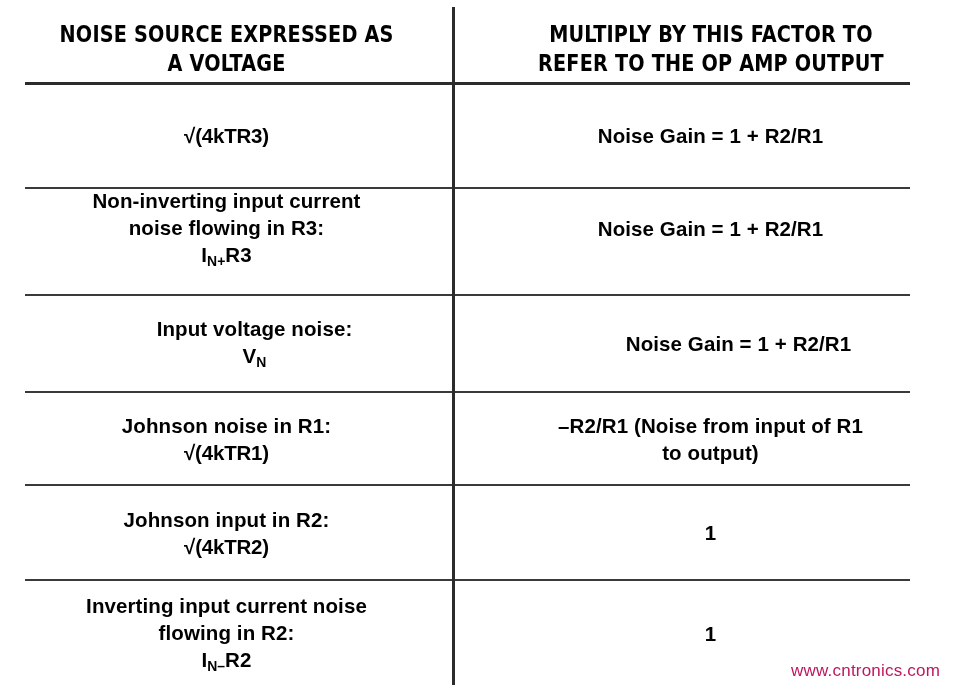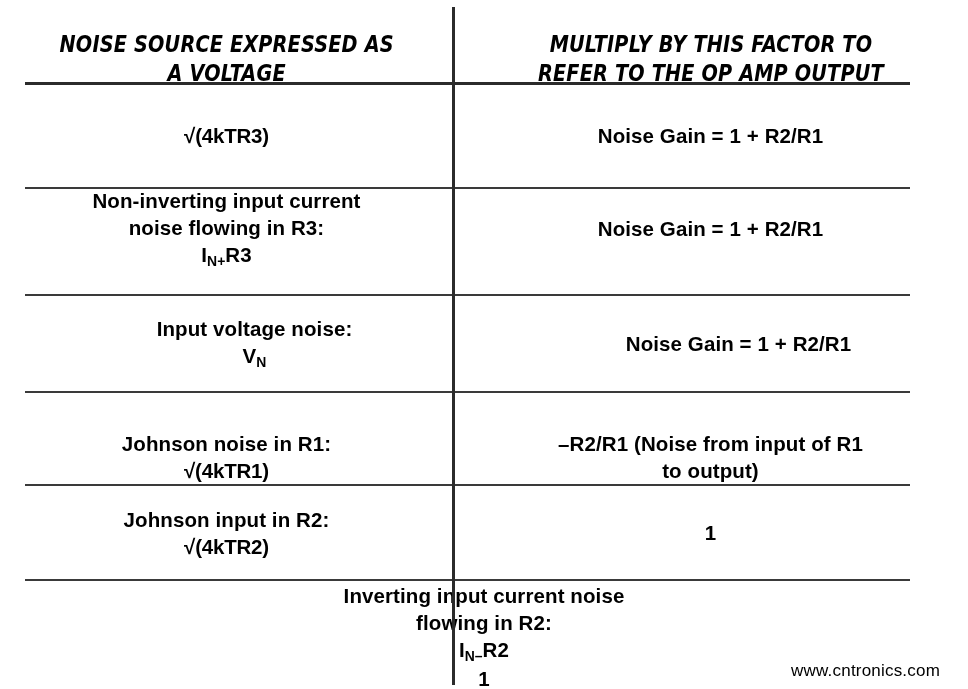--- a/index.html
+++ b/index.html
@@ -105,32 +105,32 @@
 
   
   .watermark {
     position: absolute;
     right: 28px;
     bottom: 8px;
     font-family: "Liberation Sans", sans-serif;
     font-size: 17px;
     font-weight: normal;
     letter-spacing: 0.2px;
-    color: #000000;
+    color: #be185d;
     white-space: nowrap;
   }
 </style>
 </head>
 <body>
 
 <div class="sheet">
 
   <div class="table">
 
-    <div class="row head" style="top:22px; height:74px;font-style:italic;">
+    <div class="row head" style="top:12px; height:74px;">
       <div class="cell cell-left">
         <div class="cell-text">
           <div>NOISE SOURCE EXPRESSED AS</div>
           <div>A VOLTAGE</div>
         </div>
       </div>
       <div class="cell cell-right">
         <div class="cell-text">
           <div>MULTIPLY BY THIS FACTOR TO</div>
           <div>REFER TO THE OP AMP OUTPUT</div>
@@ -181,21 +181,21 @@
         </div>
       </div>
       <div class="cell cell-right">
         <div class="cell-text">
           <div>Noise Gain = 1 + R2/R1</div>
         </div>
       </div>
     </div>
     <div class="hrule thin" style="top:391px;"></div>
 
-    <div class="row body-row" style="top:394px; height:90px;align-items:flex-end;">
+    <div class="row body-row" style="top:394px; height:90px;">
       <div class="cell cell-left">
         <div class="cell-text">
           <div>Johnson noise in R1:</div>
           <div class="rad">√(4kTR1)</div>
         </div>
       </div>
       <div class="cell cell-right">
         <div class="cell-text">
           <div>–R2/R1 (Noise from input of R1</div>
           <div>to output)</div>
@@ -212,21 +212,21 @@
         </div>
       </div>
       <div class="cell cell-right">
         <div class="cell-text">
           <div>1</div>
         </div>
       </div>
     </div>
     <div class="hrule thin" style="top:579px;"></div>
 
-    <div class="row body-row" style="top:582px; height:104px;flex-direction:column;">
+    <div class="row body-row" style="top:582px; height:104px;">
       <div class="cell cell-left">
         <div class="cell-text">
           <div>Inverting input current noise</div>
           <div>flowing in R2:</div>
           <div>
             <span>I</span><sub>N–</sub><span>R2</span>
           </div>
         </div>
       </div>
       <div class="cell cell-right">

